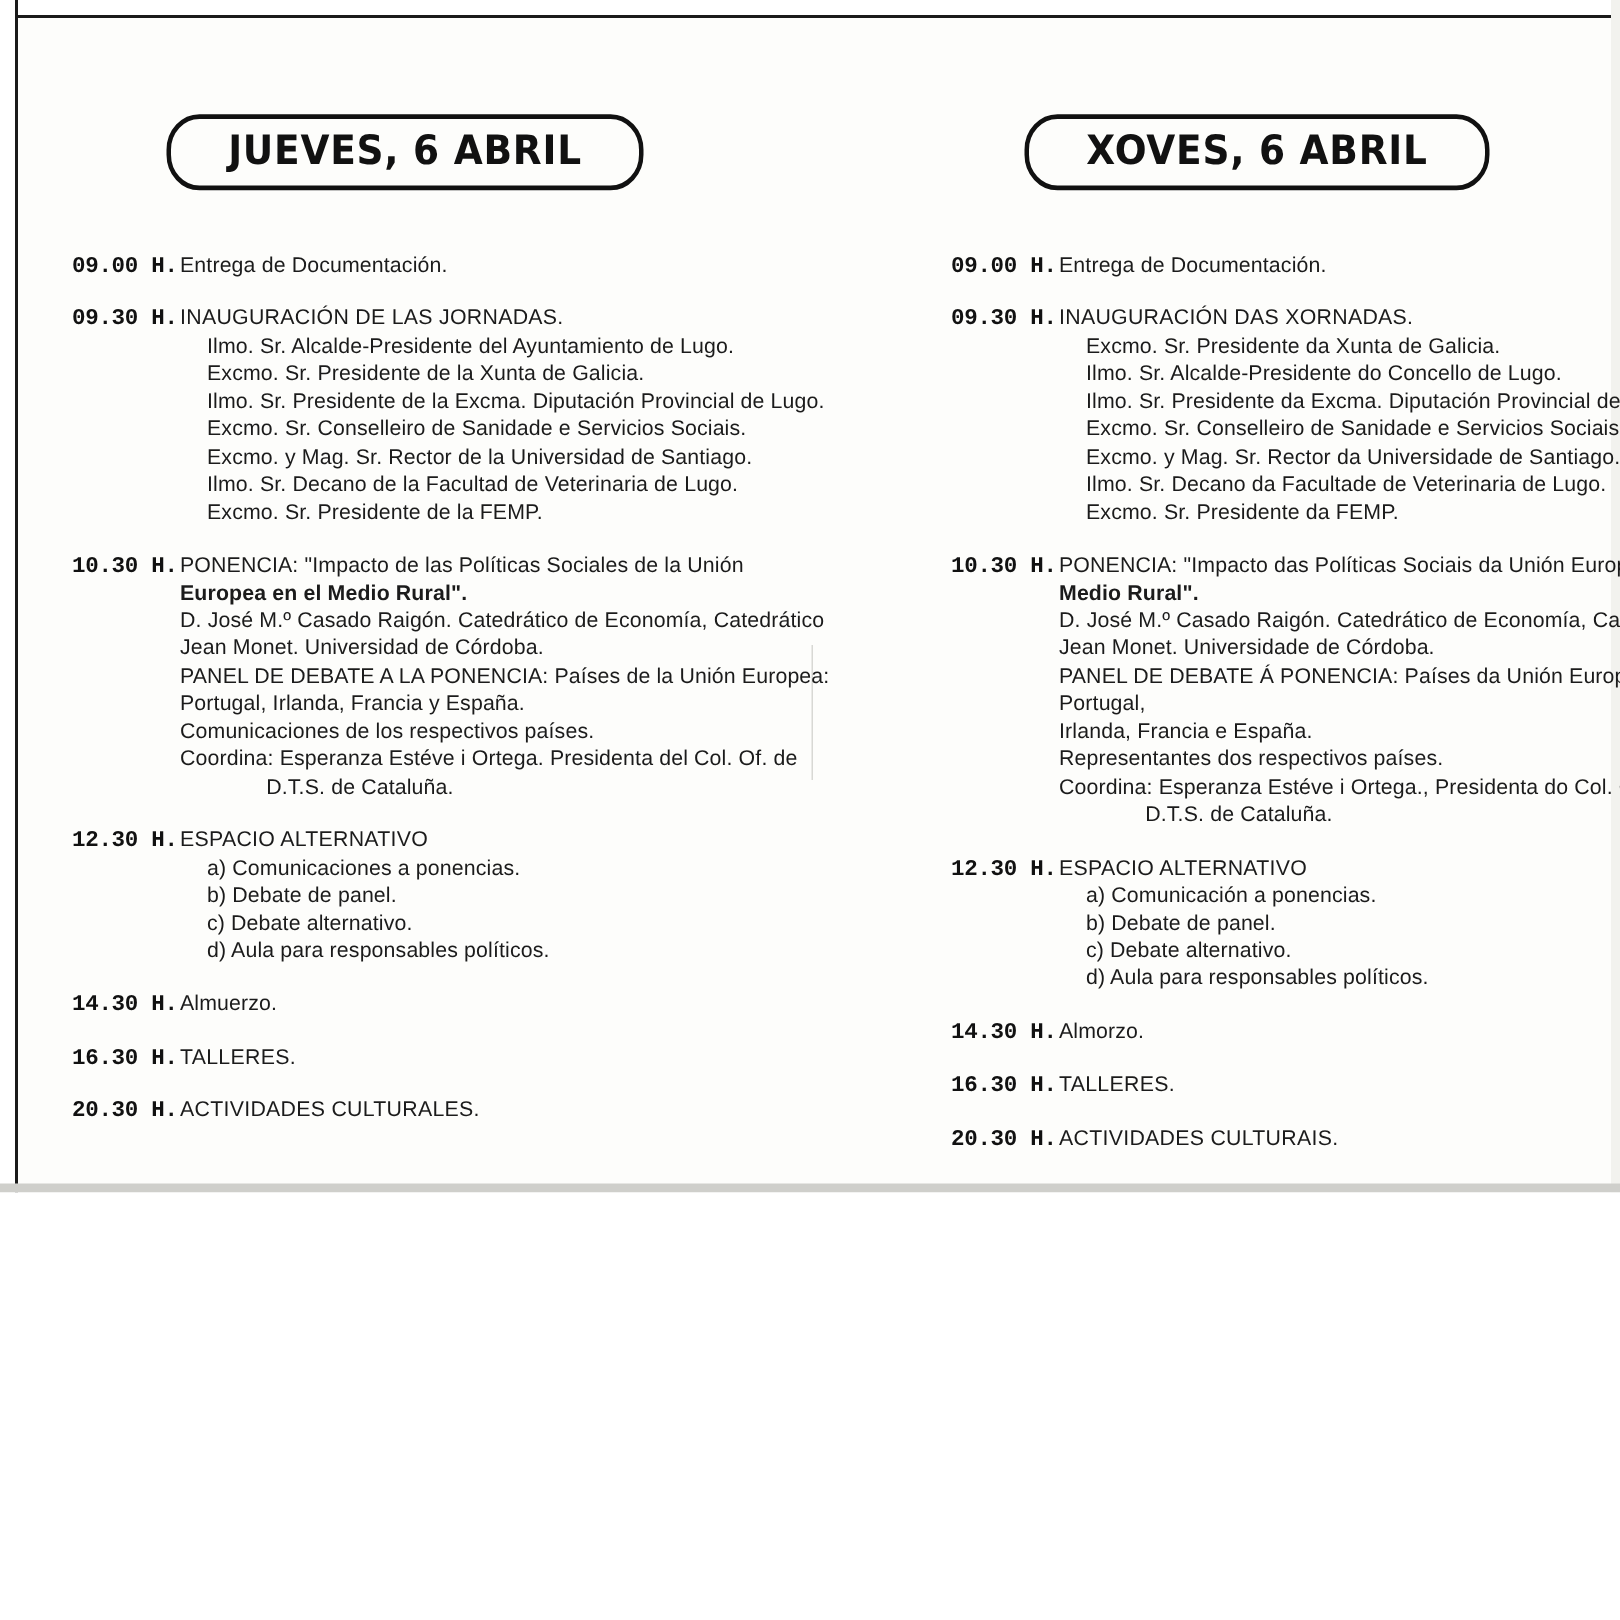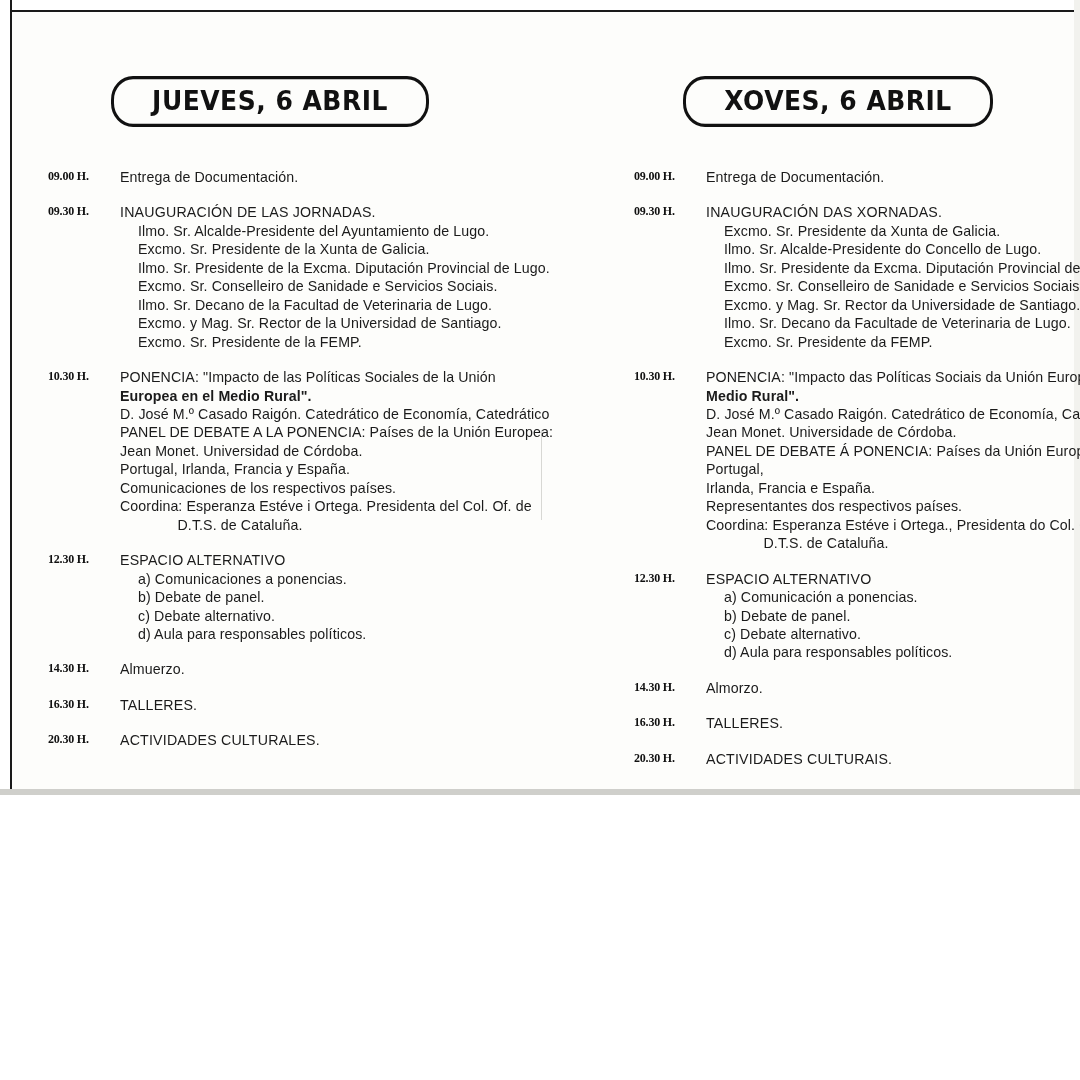--- a/index.html
+++ b/index.html
@@ -117,23 +117,23 @@
   .col-gl .schedule { padding-left: 66px; }
 
   .row {
     display: flex;
     align-items: flex-start;
     margin-bottom: 17px;
   }
   .time {
     flex: 0 0 auto;
     width: 72px;
-    font-family: Liberation Serif, serif;
+    font-family: Liberation Mono, monospace;
     font-weight: bold;
-    font-size: 12px;
+    font-size: 15px;
     color: #111111;
     letter-spacing: -0.2px;
     padding-top: 1px;
   }
   .entry {
     flex: 1 1 auto;
     padding-right: 16px;
   }
   .line {
     font-size: 14.2px;
@@ -193,33 +193,33 @@
             </div>
           </div>
           <div class="row">
             <div class="time">09.30 H.</div>
             <div class="entry">
               <div class="line head caps">INAUGURACIÓN DE LAS JORNADAS.</div>
               <div class="line sub">Ilmo. Sr. Alcalde-Presidente del Ayuntamiento de Lugo.</div>
               <div class="line sub">Excmo. Sr. Presidente de la Xunta de Galicia.</div>
               <div class="line sub">Ilmo. Sr. Presidente de la Excma. Diputación Provincial de Lugo.</div>
               <div class="line sub">Excmo. Sr. Conselleiro de Sanidade e Servicios Sociais.</div>
+              <div class="line sub">Excmo. y Mag. Sr. Rector de la Universidad de Santiago.</div>
               <div class="line sub">Ilmo. Sr. Decano de la Facultad de Veterinaria de Lugo.</div>
-              <div class="line sub">Excmo. y Mag. Sr. Rector de la Universidad de Santiago.</div>
               <div class="line sub">Excmo. Sr. Presidente de la FEMP.</div>
             </div>
           </div>
           <div class="row">
             <div class="time">10.30 H.</div>
             <div class="entry">
               <div class="line just"><span>PONENCIA: </span><span class="bold">"Impacto de las Políticas Sociales de la Unión</span></div>
               <div class="line bold">Europea en el Medio Rural".</div>
               <div class="line"><span class="bold">D. José M.º Casado Raigón.</span><span> Catedrático de Economía, Catedrático</span></div>
+              <div class="line">Jean Monet. Universidad de Córdoba.</div>
               <div class="line">PANEL DE DEBATE A LA PONENCIA: Países de la Unión Europea:</div>
-              <div class="line">Jean Monet. Universidad de Córdoba.</div>
               <div class="line">Portugal, Irlanda, Francia y España.</div>
               <div class="line">Comunicaciones de los respectivos países.</div>
               <div class="line">Coordina:  Esperanza Estéve i Ortega. Presidenta del Col. Of. de</div>
               <div class="line indent">D.T.S. de Cataluña.</div>
             </div>
           </div>
           <div class="row">
             <div class="time">12.30 H.</div>
             <div class="entry">
               <div class="line head caps">ESPACIO ALTERNATIVO</div>

